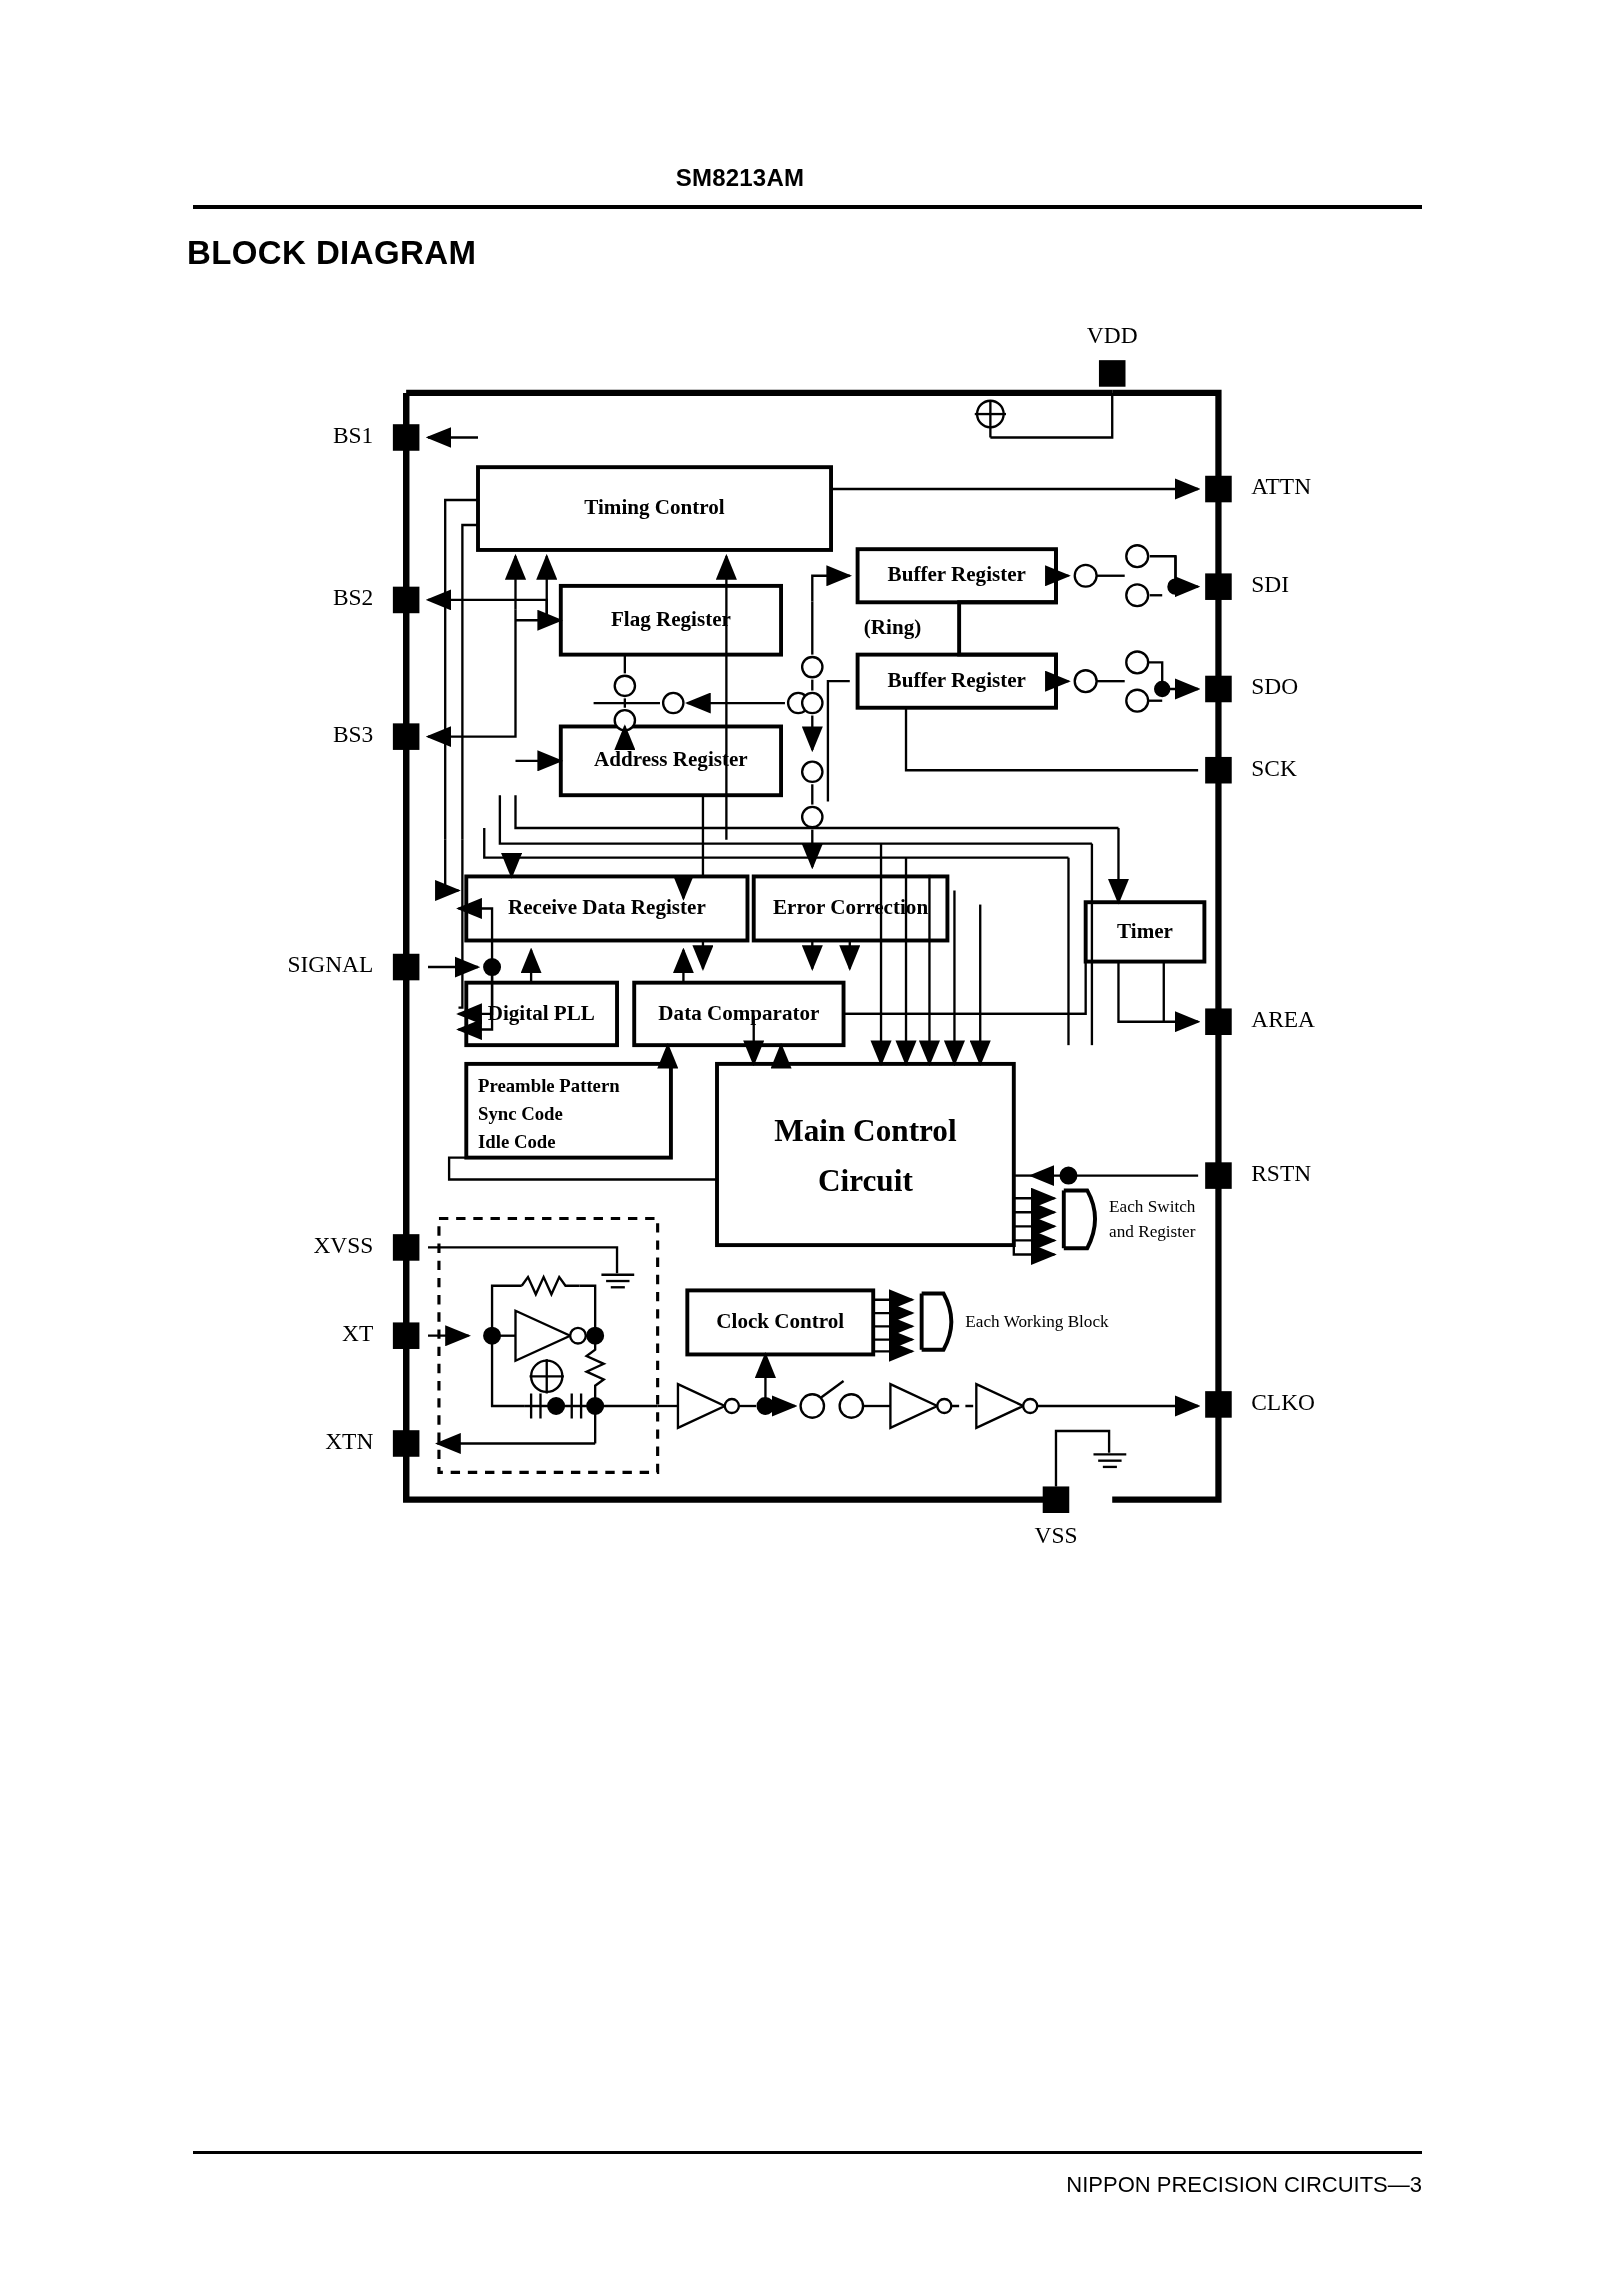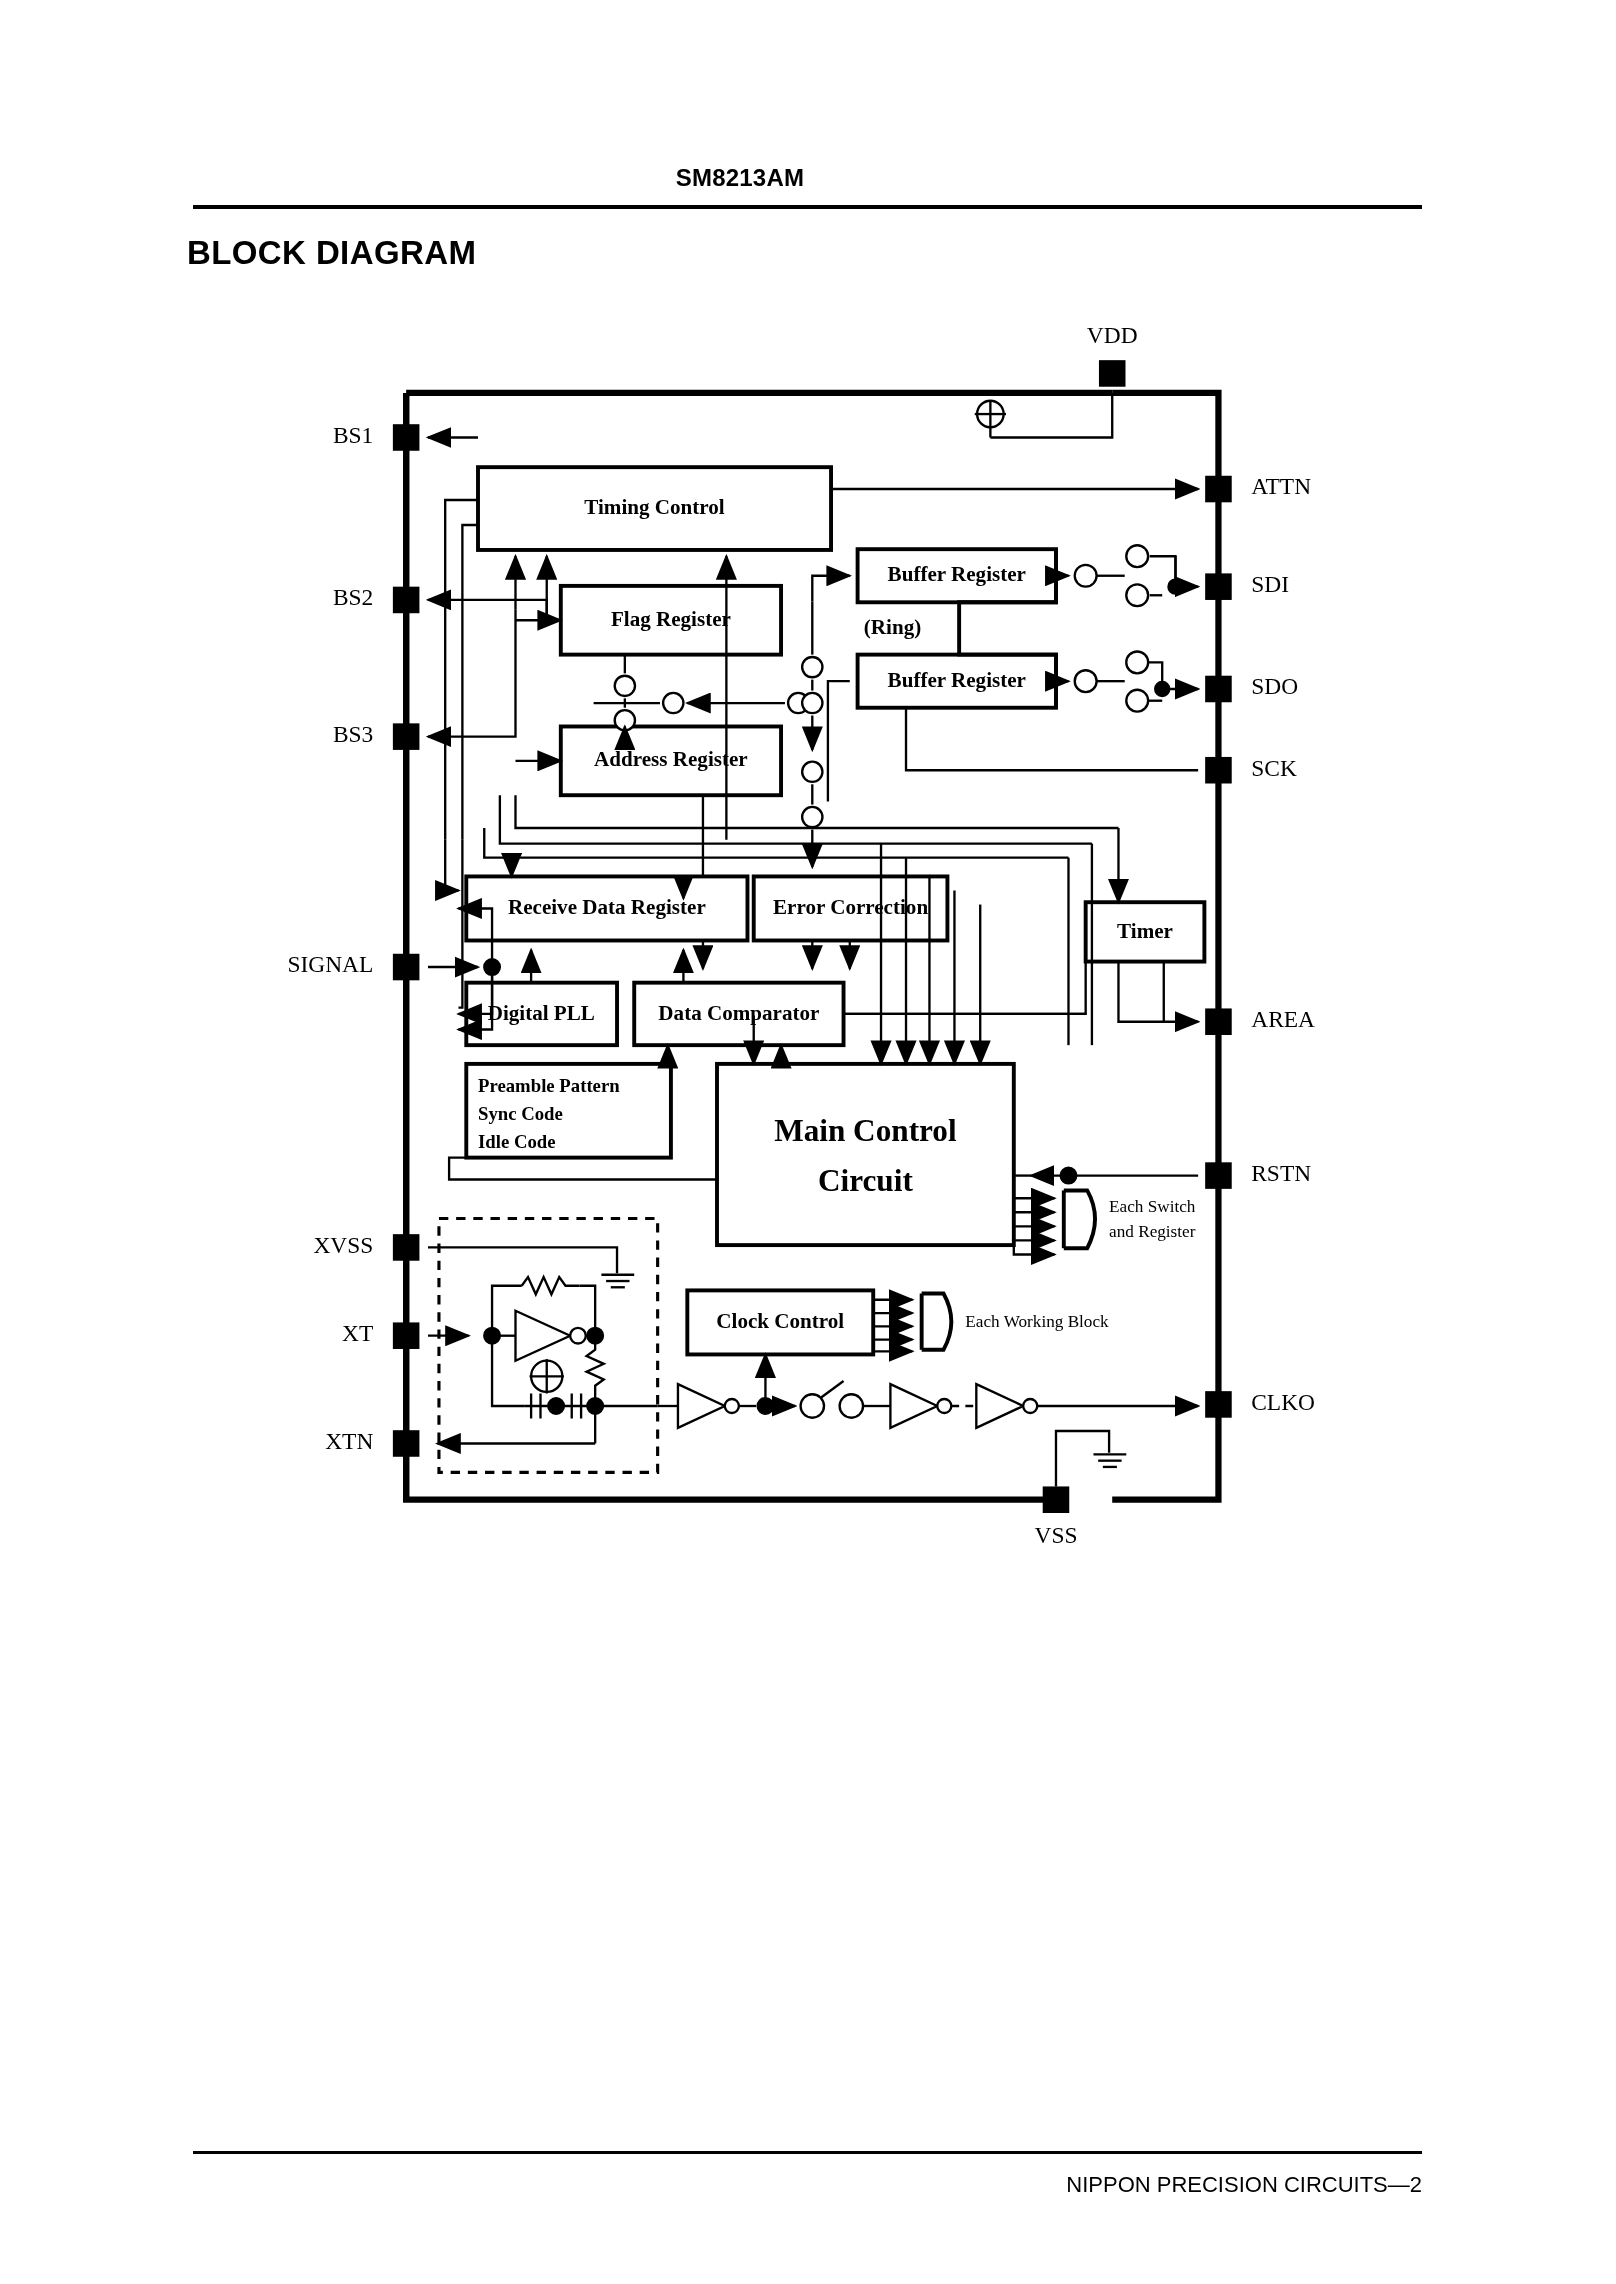--- a/index.html
+++ b/index.html
@@ -416,16 +416,16 @@
       <text class="pin-label c" x="1352" y="1968">VSS</text>
 
       <text class="note-label" x="1420" y="1546">Each Switch</text>
       <text class="note-label" x="1420" y="1578">and Register</text>
       <text class="note-label" x="1236" y="1694">Each Working Block</text>
     </g>
   </svg>
   </div>
 
   <div class="ftr-rule"></div>
-  <div class="ftr-text">NIPPON PRECISION CIRCUITS—2</div>
+  <div class="ftr-text">NIPPON PRECISION CIRCUITS—3</div>
 
 </div>
 
 
 </body></html>

